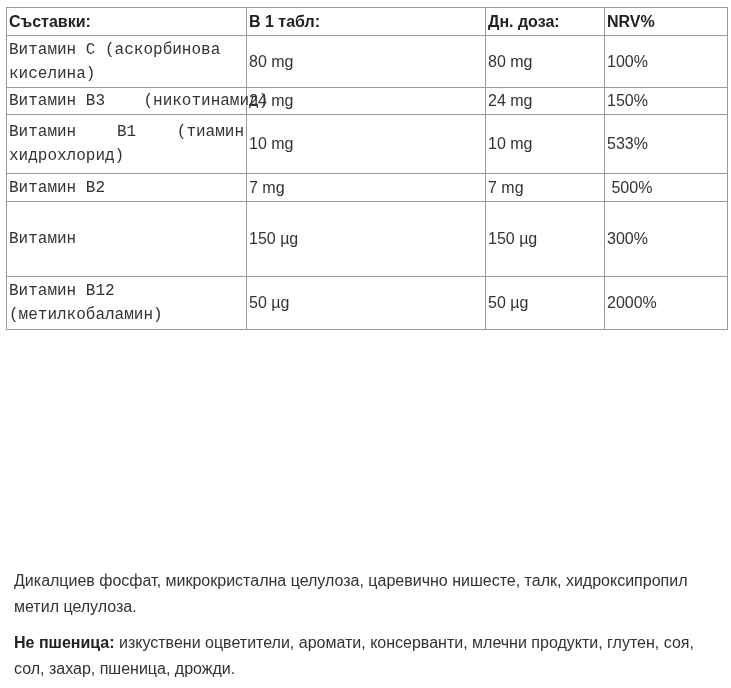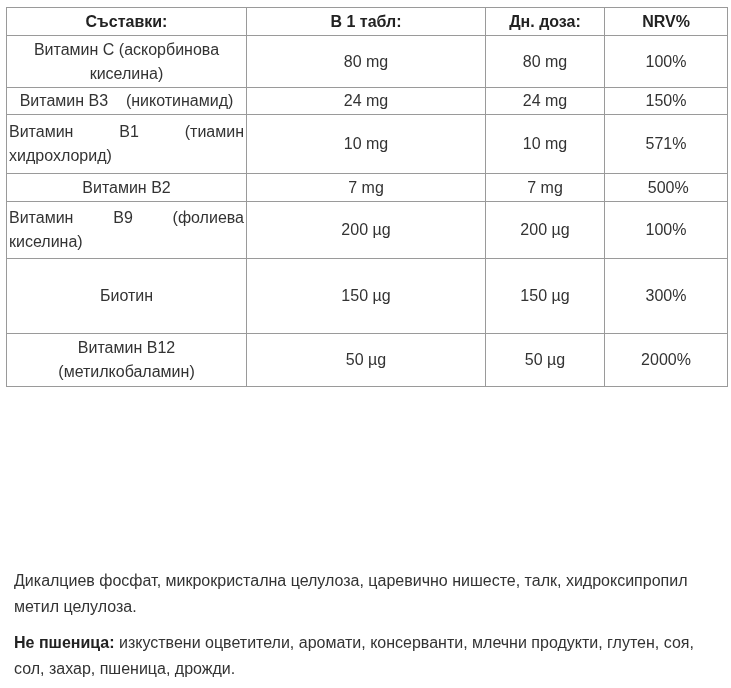--- a/index.html
+++ b/index.html
@@ -25,21 +25,21 @@
       border-collapse: collapse;
       width: 721px;
       table-layout: fixed;
       font-size: 16px;
       line-height: 24px;
     }
     table.ingredients td, table.ingredients th {
       border: 1px solid #9a9a9a;
       padding: 1px 2px 1px 2px;
       vertical-align: middle;
-      text-align: center;
+      text-align: left;
       font-weight: normal;
       color: #333333;
     }
     table.ingredients th {
       font-weight: bold;
       color: #222222;
       height: 25px;
     }
     col.c1 { width: 240px; }
     col.c2 { width: 239px; }
@@ -47,21 +47,21 @@
     col.c4 { width: 123px; }
     tr.h53 td { height: 49px; }
     tr.h27 td { height: 23px; }
     tr.h77 td { height: 73px; }
     tr.h78 td { height: 74px; }
     tr.h60 td { height: 56px; }
     tr.h29 td { height: 25px; }
     tr.h58 td { height: 54px; }
     tr.h76 td { height: 72px; }
     tr.h54 td { height: 50px; }
-    .name-cell { white-space: normal; }
+    .name-cell { white-space: normal; font-family: Liberation Mono, monospace; }
     .name-cell.justify { text-align: justify; text-align-last: left; }
     .notes {
       position: absolute;
       left: 6px;
       top: 568px;
       width: 715px;
       font-size: 16px;
       line-height: 26px;
       color: #333333;
     }
@@ -102,36 +102,30 @@
       <tr class="h27">
         <td class="name-cell" style="white-space:pre;">Витамин B3    (никотинамид)</td>
         <td>24 mg</td>
         <td>24 mg</td>
         <td>150%</td>
       </tr>
       <tr class="h60">
         <td class="name-cell justify">Витамин B1         (тиамин хидрохлорид)</td>
         <td>10 mg</td>
         <td>10 mg</td>
-        <td>571%</td>
+        <td>533%</td>
       </tr>
       <tr class="h29">
         <td class="name-cell">Витамин B2</td>
         <td>7 mg</td>
         <td>7 mg</td>
         <td style="white-space:pre;"> 500%</td>
       </tr>
-      <tr class="h58">
-        <td class="name-cell justify">Витамин B9         (фолиева киселина)</td>
-        <td>200 µg</td>
-        <td>200 µg</td>
-        <td>100%</td>
-      </tr>
       <tr class="h76">
-        <td class="name-cell">Биотин</td>
+        <td class="name-cell">Витамин</td>
         <td>150 µg</td>
         <td>150 µg</td>
         <td>300%</td>
       </tr>
       <tr class="h54">
         <td class="name-cell">Витамин B12 (метилкобаламин)</td>
         <td>50 µg</td>
         <td>50 µg</td>
         <td>2000%</td>
       </tr>

